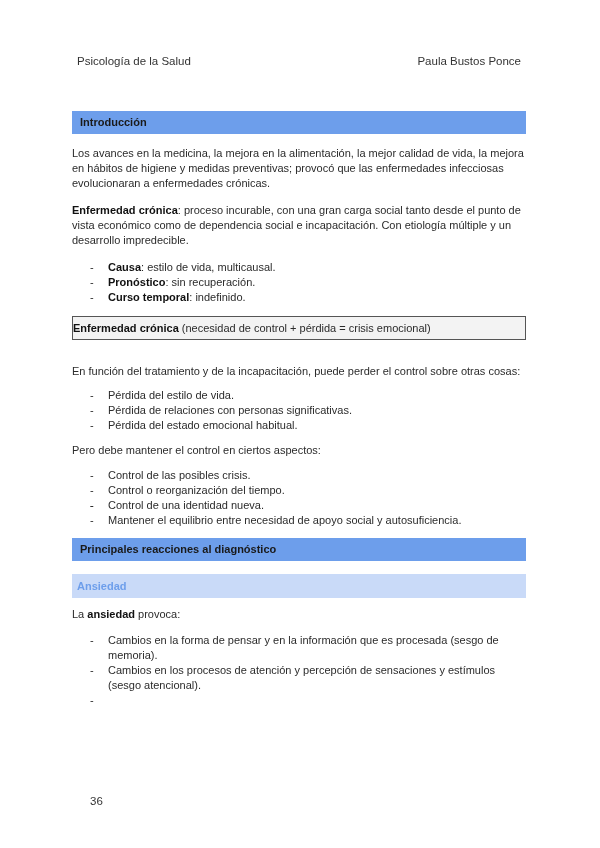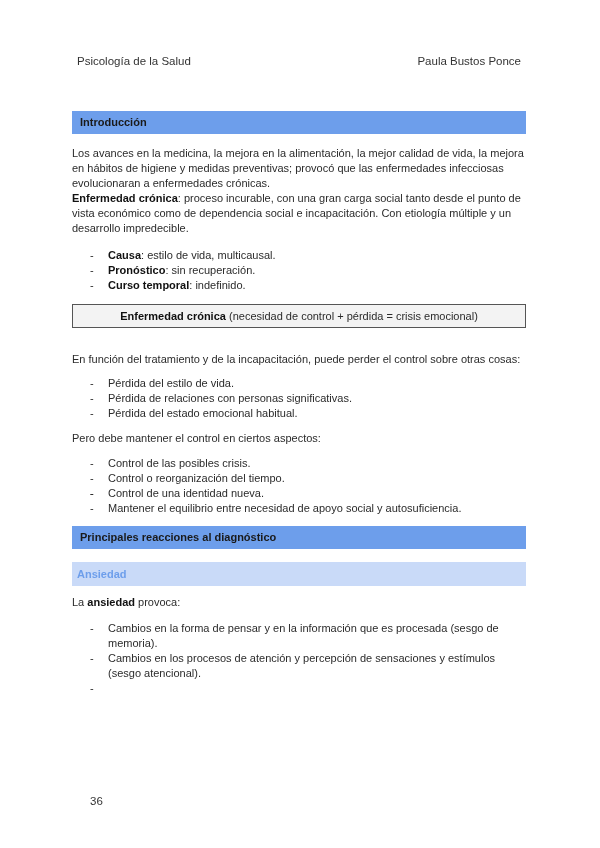--- a/index.html
+++ b/index.html
@@ -84,21 +84,20 @@
       position: absolute;
       left: 18px;
       top: 0;
     }
     b { color: #111111; }
     .boxed {
       border: 1px solid #555555;
       background: #f3f3f3;
       height: 22px;
       line-height: 22px;
-      text-align: center;
       font-size: 11px;
     }
     .page-number {
       position: absolute;
       top: 795px;
       left: 72px;
       font-size: 11.5px;
       color: #333333;
       margin-left: 18px;
     }
@@ -113,21 +112,21 @@
     <span>Paula Bustos Ponce</span>
   </div>
 
 
   <div class="content">
 
     <div class="section-bar">Introducción</div>
 
     <p style="margin-top:12px;">Los avances en la medicina, la mejora en la alimentación, la mejor calidad de vida, la mejora en hábitos de higiene y medidas preventivas; provocó que las enfermedades infecciosas evolucionaran a enfermedades crónicas.</p>
 
-    <p style="margin-top:0;"><b>Enfermedad crónica</b><span>: proceso incurable, con una gran carga social tanto desde el punto de vista económico como de dependencia social e incapacitación. Con etiología múltiple y un desarrollo impredecible.</span></p>
+    <p style="margin-top:12px;"><b>Enfermedad crónica</b><span>: proceso incurable, con una gran carga social tanto desde el punto de vista económico como de dependencia social e incapacitación. Con etiología múltiple y un desarrollo impredecible.</span></p>
 
     <ul class="bullets" style="margin-top:12px;">
       <li><span class="dash">-</span><b>Causa</b><span>: estilo de vida, multicausal.</span></li>
       <li><span class="dash">-</span><b>Pronóstico</b><span>: sin recuperación.</span></li>
       <li><span class="dash">-</span><b>Curso temporal</b><span>: indefinido.</span></li>
     </ul>
 
     <div class="boxed" style="margin-top:11px;"><b>Enfermedad crónica</b><span> (necesidad de control + pérdida = crisis emocional)</span></div>
 
     <p style="margin-top:24px;">En función del tratamiento y de la incapacitación, puede perder el control sobre otras cosas:</p>

